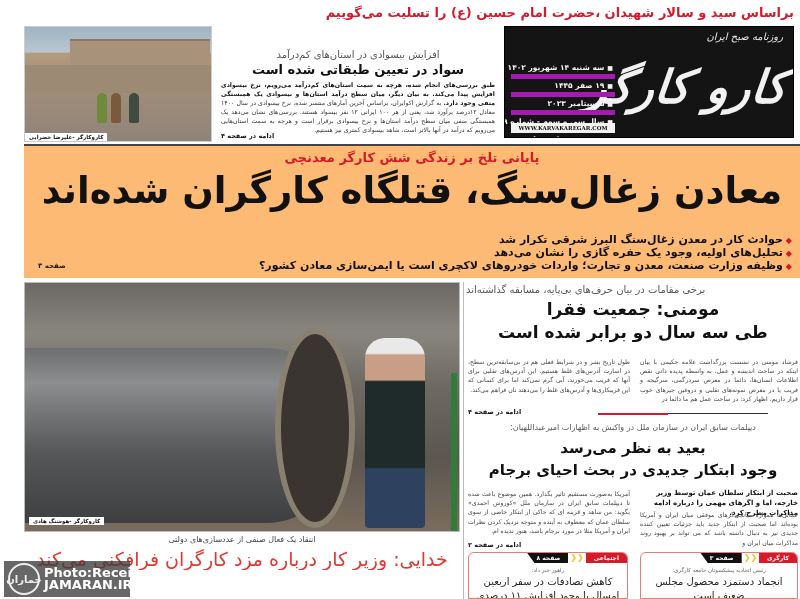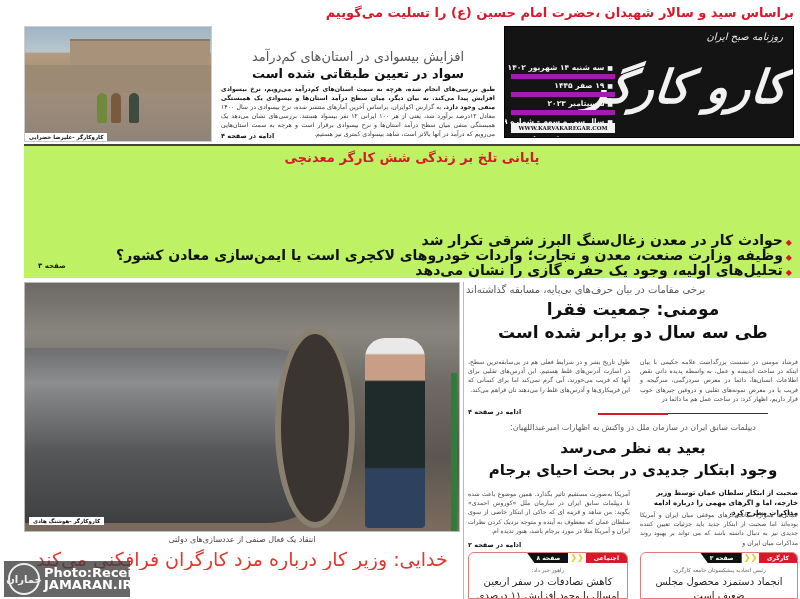--- a/index.html
+++ b/index.html
@@ -15,42 +15,42 @@
   .masthead { top: 26px; right: 6px; width: 290px; height: 112px; background: #141414; border: 1px solid #000; overflow: hidden; }
   .masthead .tagline { position: absolute; top: 4px; right: 10px; color: #e8e8e8; font-family: "DejaVu Serif", serif; font-style: italic; font-size: 10px; margin-left: 44px; }
   .masthead .logo { position: absolute; top: 20px; right: 6px; color: #f2f2f2; font-family: "DejaVu Serif", serif; font-style: italic; font-weight: bold; font-size: 46px; letter-spacing: 1px; line-height: 80px; transform: skewX(-6deg); }
   .masthead .info { position: absolute; top: 34px; left: 6px; width: 104px; }
   .masthead .info-row { font-size: 7.5px; color: #f2f2f2; font-weight: bold; border-bottom: 5px solid #a21caf; padding: 1px 2px; line-height: 11px; white-space: nowrap; text-align: right; }
   .masthead .info-row::before { content: "\25A0"; font-size: 6px; margin-left: 3px; }
   .masthead .url { position: absolute; bottom: 4px; left: 6px; width: 104px; height: 10px; background: #f2f2f2; color: #111; font-family: "DejaVu Serif", serif; font-size: 5.5px; font-weight: bold; text-align: center; line-height: 10px; direction: ltr; }
 
   
   .lit { top: 26px; left: 215px; width: 286px; height: 116px; }
-  .lit .kicker { text-align: center; font-size: 13px; color: #555; margin-top: 23px; }
+  .lit .kicker { text-align: center; font-size: 10px; color: #555; margin-top: 23px; }
   .lit .headline { text-align: center; font-size: 13px; font-weight: bold; margin-top: 2px; color: #111; }
   .lit .body { font-size: 6.2px; line-height: 9px; text-align: justify; margin-top: 3px; color: #333; padding: 0 6px; }
   .lit .body b { color: #111; }
   .lit .cont { font-size: 6.5px; font-weight: bold; position: absolute; bottom: 2px; left: 6px; color: #111; }
 
   
   .photo-village { top: 26px; left: 24px; width: 188px; height: 116px; border: 1px solid #ccc; overflow: hidden;
     background: linear-gradient(180deg, #9fb4c4 0%, #b9c6cf 22%, #b39b80 23%, #a88e74 45%, #9e8c7a 60%, #8f8478 100%); }
   .photo-village .wall { position: absolute; left: 45px; top: 12px; width: 140px; height: 34px; background: #a89279; border-top: 2px solid #8c7762; }
   .photo-village .wall2 { position: absolute; left: 0; top: 38px; width: 188px; height: 28px; background: #9c8a74; }
   .photo-village .fig { position: absolute; bottom: 18px; width: 10px; height: 30px; border-radius: 5px 5px 2px 2px; }
   .caption { position: absolute; left: 0; bottom: 0; background: #fff; color: #111; font-size: 5.5px; font-weight: bold; padding: 1px 4px; direction: rtl; }
 
   
   .divider { top: 144px; left: 24px; width: 776px; height: 2px; background: #444; }
 
   
-  .lead { top: 146px; left: 24px; width: 776px; height: 132px; background: #bef264; }
+  .lead { top: 146px; left: 24px; width: 776px; height: 132px; background: #fdba74; }
   .lead .kicker { text-align: center; color: #d7192a; font-size: 13px; font-weight: bold; margin-top: 4px; }
   .lead .headline { text-align: center; font-size: 37px; font-weight: bold; color: #111; margin-top: 4px; letter-spacing: -1px; }
-  .lead .bullets { position: absolute; right: 8px; top: 88px; font-size: 14px; font-weight: bold; line-height: 12px; color: #111; }
+  .lead .bullets { position: absolute; right: 8px; top: 88px; font-size: 11px; font-weight: bold; line-height: 12px; color: #111; }
   .lead .bullets div::before { content: "\25C6"; color: #d7192a; margin-left: 3px; font-size: 8px; }
   .lead .page-ref { position: absolute; left: 14px; top: 116px; font-size: 7px; font-weight: bold; }
 
   
   .photo-pipe { top: 282px; left: 24px; width: 436px; height: 250px; border: 1px solid #bbb; overflow: hidden;
     background: linear-gradient(180deg, #6c6964 0%, #898680 20%, #6f6a64 40%, #5b5650 70%, #7b6c5d 100%); }
   .photo-pipe .pipe { position: absolute; left: 0; top: 65px; width: 320px; height: 175px; background: linear-gradient(180deg, #6e6f70 0%, #8c8d8e 20%, #565758 60%, #3e3f40 100%); border-radius: 0 80px 80px 0; }
   .photo-pipe .pipe-end { position: absolute; left: 250px; top: 45px; width: 80px; height: 200px; border-radius: 50%; background: #3a3530; border: 6px solid #8a8070; }
   .photo-pipe .worker { position: absolute; left: 340px; top: 55px; width: 60px; height: 190px; background: linear-gradient(180deg, #e9e9e9 0%, #e9e9e9 8%, #c89f86 9%, #c89f86 22%, #1f2a2b 23%, #1f2a2b 68%, #2e4260 69%); border-radius: 20px 20px 4px 4px; }
   .photo-pipe .post { position: absolute; right: 2px; top: 90px; width: 6px; height: 160px; background: #2f7d3a; }
@@ -131,24 +131,25 @@
   <div class="fig" style="left:72px;background:#6f8a3a;"></div>
   <div class="fig" style="left:86px;background:#7a5a3d;"></div>
   <div class="fig" style="left:104px;background:#3f4a40;"></div>
   <div class="caption">کاروکارگر -علیرضا خضرایی</div>
 </div>
 
 <div class="abs divider"></div>
 
 <div class="abs lead">
   <div class="kicker">پایانی تلخ بر زندگی شش کارگر معدنچی</div>
+  <div class="headline">معادن زغال‌سنگ، قتلگاه کارگران شده‌اند</div>
   <div class="bullets">
     <div>حوادث کار در معدن زغال‌سنگ البرز شرقی تکرار شد</div>
+    <div>تحلیل‌های اولیه، وجود یک حفره گازی را نشان می‌دهد</div>
     <div>وظیفه وزارت صنعت، معدن و تجارت؛ واردات خودروهای لاکچری است یا ایمن‌سازی معادن کشور؟</div>
-    <div>تحلیل‌های اولیه، وجود یک حفره گازی را نشان می‌دهد</div>
   </div>
   <div class="page-ref">صفحه ۳</div>
 </div>
 
 <div class="abs photo-pipe">
   <div class="pipe"></div>
   <div class="pipe-end"></div>
   <div class="worker"></div>
   <div class="post"></div>
   <div class="caption" style="bottom:6px;left:4px;">کاروکارگر -هوشنگ هادی</div>

